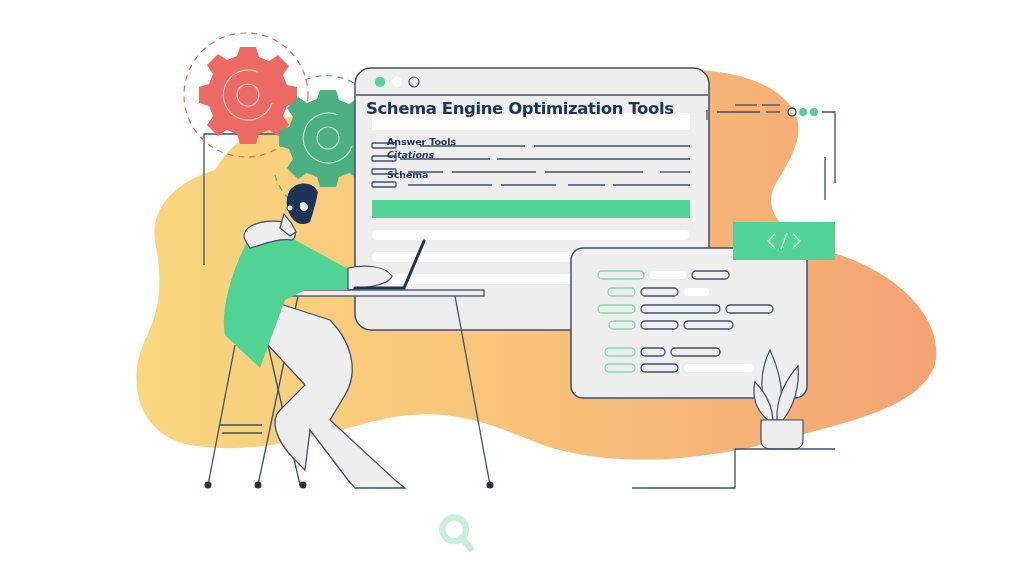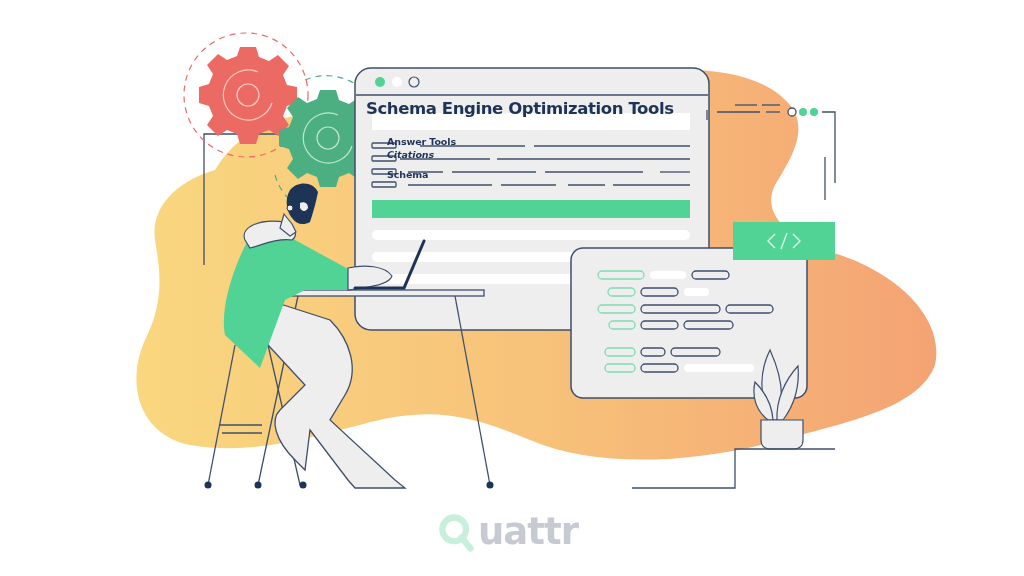--- a/index.html
+++ b/index.html
@@ -168,14 +168,13 @@
 <div class="title-text">Schema Engine Optimization Tools</div>
 <div class="sub-text" style="top:136px;margin-top:33px;">Schema</div>
 <div class="sub-text" style="top:136px;">Answer Tools</div>
 <div class="sub-text" style="top:149px;font-style:italic;">Citations</div>
 
 <div class="logo">
   <svg class="logo-q" width="40" height="44" viewBox="0 0 40 44">
     <circle cx="18" cy="19" r="13" fill="none" stroke="#c7efdc" stroke-width="7"></circle>
     <line x1="26" y1="28" x2="36" y2="40" stroke="#c7efdc" stroke-width="7" stroke-linecap="round"></line>
   </svg>
-  <span class="logo-rest">uattr</span>
 </div>
 
 </body></html>

